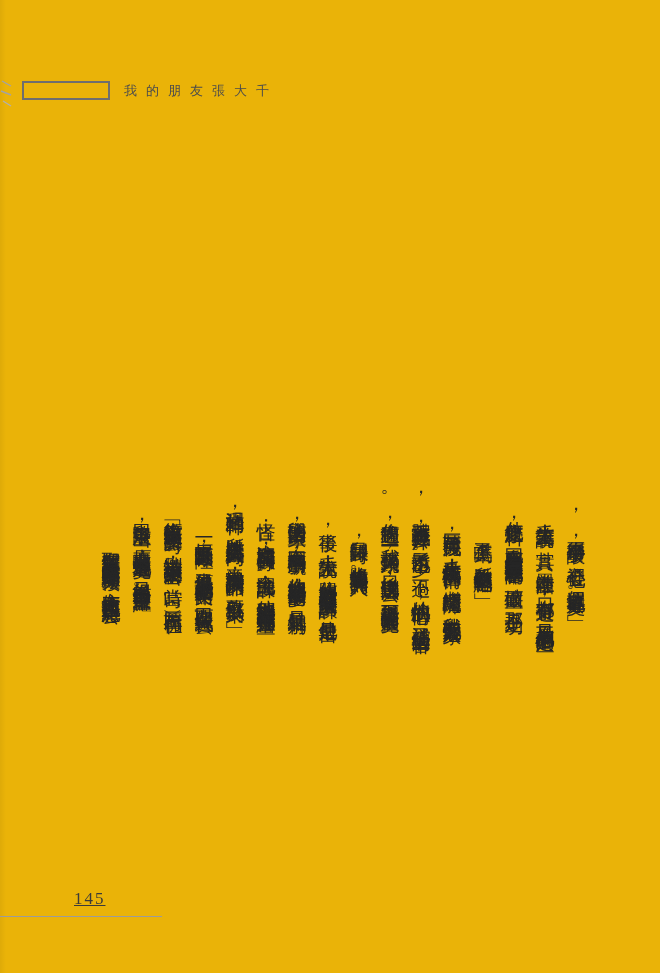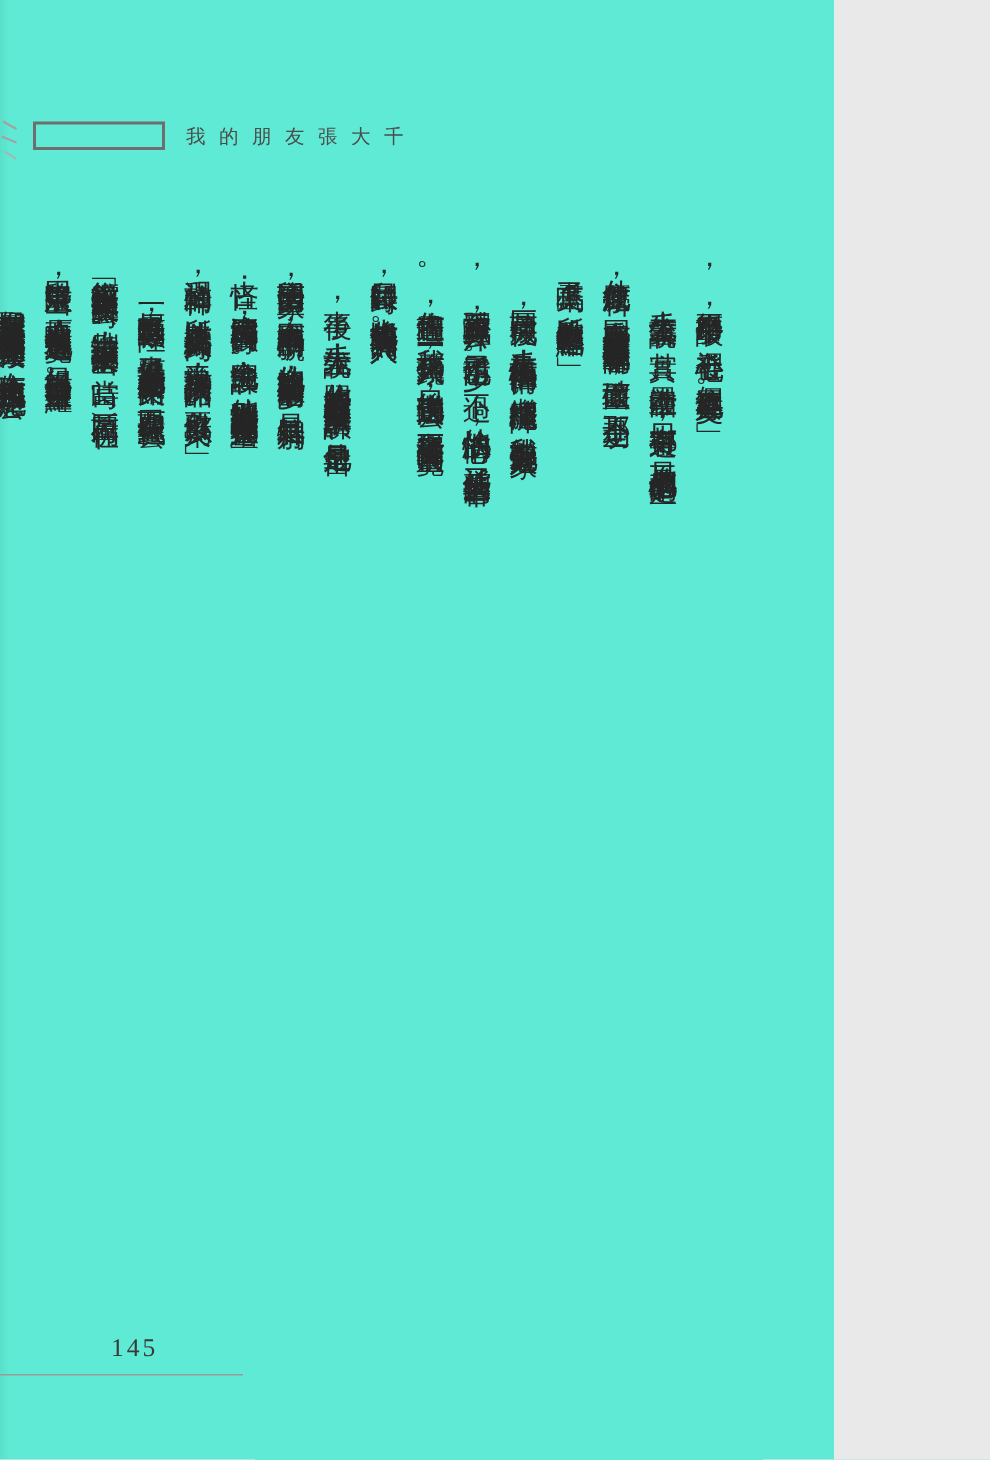--- a/index.html
+++ b/index.html
@@ -2,25 +2,26 @@
 <html><head>
 <meta charset="utf-8">
 <style>
   html, body {
     margin: 0;
     padding: 0;
     background: #e9e9e9;
   }
   .page {
     position: relative;
-    width: 556px;
+    width: 660px;
     height: 973px;
-    background: #5eead4;
+    background: #eab308;
     overflow: hidden;
     font-family: "Liberation Serif", "DejaVu Serif", serif;
+    text-align: center;
   }
   
   .page::before {
     content: "";
     position: absolute;
     left: 0; top: 0; bottom: 0;
     width: 6px;
     background: linear-gradient(to right, rgba(0,0,0,0.05), rgba(0,0,0,0));
     pointer-events: none;
   }
@@ -66,20 +67,21 @@
   .col.indent {
     text-indent: 20px;
   }
   .page-number {
     position: absolute;
     left: 74px;
     top: 889px;
     font-size: 17px;
     letter-spacing: 2px;
     color: #3a3a3a;
+    text-decoration: underline;
   }
   .footer-rule {
     position: absolute;
     left: 0px;
     top: 916px;
     width: 162px;
     height: 1px;
     background: #9b9b9b;
   }
 </style>

